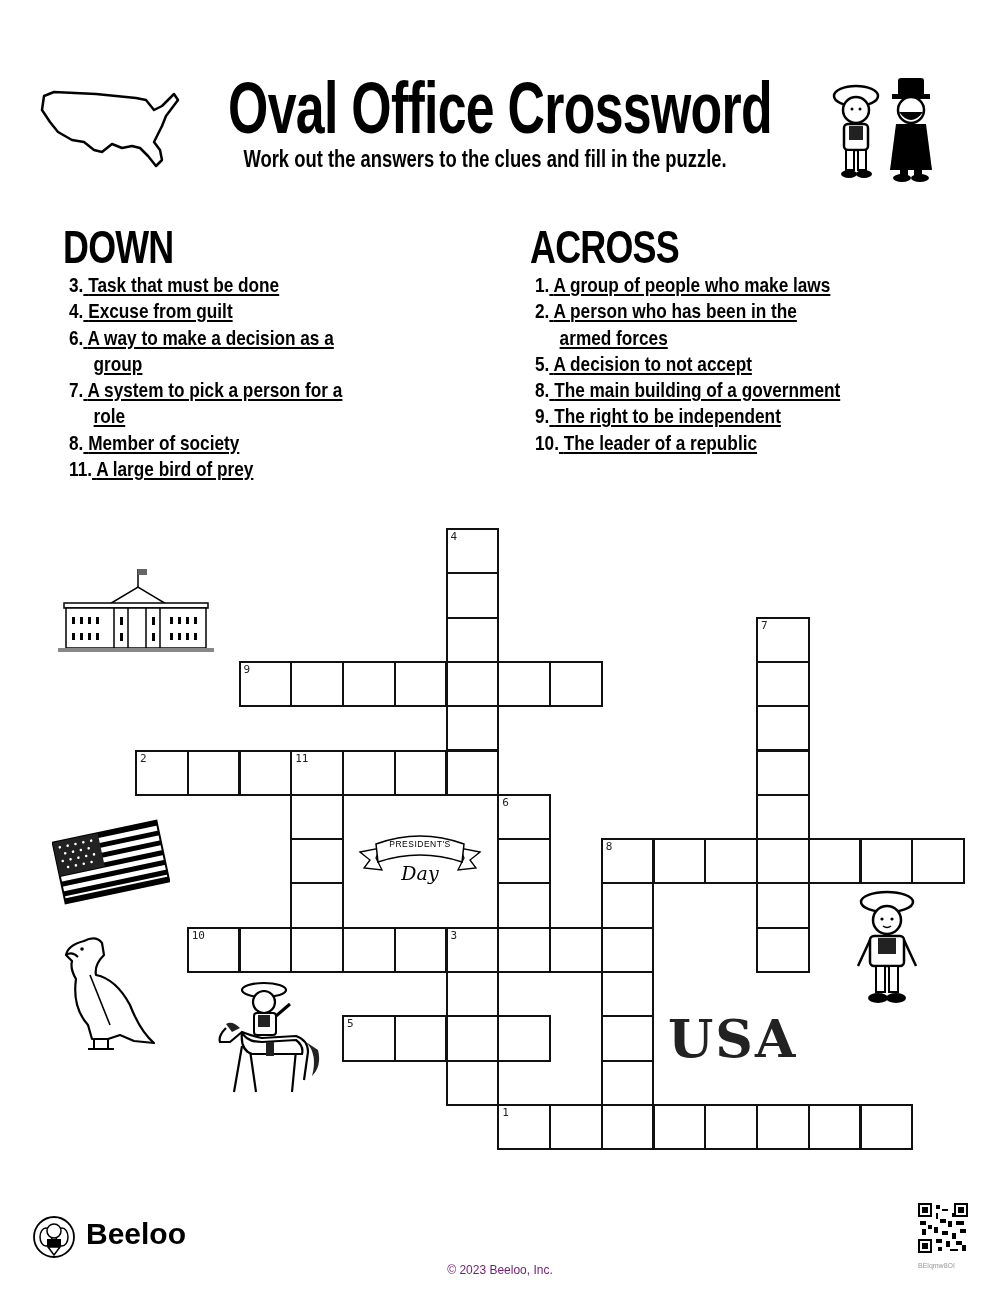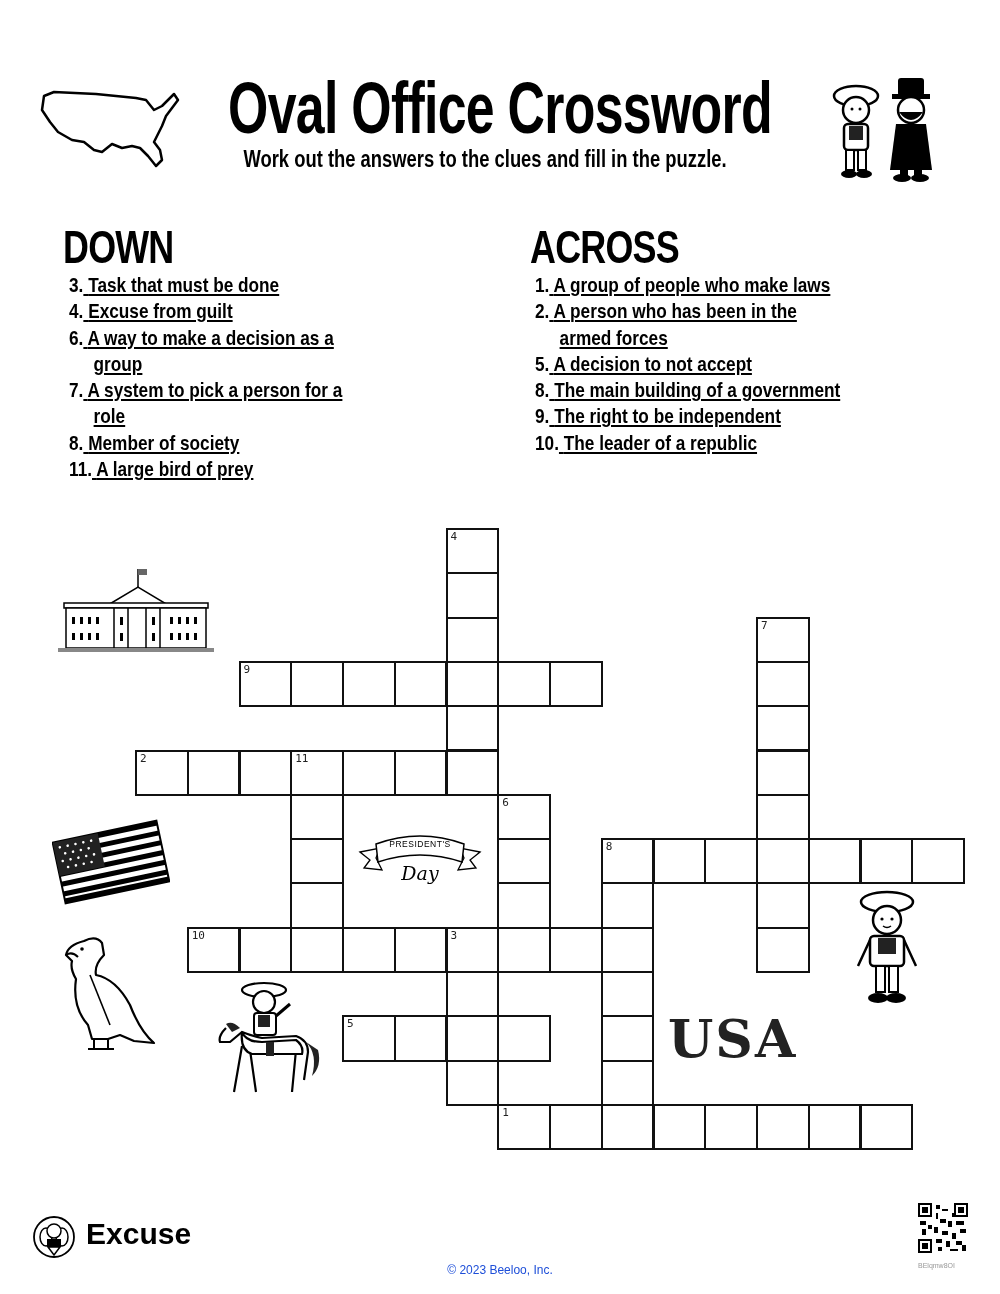--- a/index.html
+++ b/index.html
@@ -27,21 +27,21 @@
   .clue .num { display: inline-block; }
   .clue .cont { display: block; padding-left: 30px; }
   .cell {
     position: absolute; box-sizing: border-box; border: 2px solid #111; background: #fff;
     width: 53.6px; height: 46.3px;
   }
   .cell .n {
     position: absolute; left: 3px; top: 1px; font-family: "DejaVu Sans Mono", monospace; font-size: 11px; line-height: 12px; color: #222;
   }
   .footer-brand { left: 86px; top: 1218px; font-weight: bold; font-size: 30px; line-height: 32px; }
-  .copyright { left: 500px; top: 1263px; transform: translateX(-50%); font-size: 12px; color: #1d4ed8; white-space: nowrap; }
+  .copyright { left: 500px; top: 1263px; transform: translateX(-50%); font-size: 12px; color: #701a75; white-space: nowrap; }
   .qr-code { left: 918px; top: 1262px; font-size: 7px; color: #999; }
   svg { display: block; }
 </style>
 </head>
 <body>
 
 <div class="abs" style="left:36px;top:86px;">
   <svg width="146" height="86" viewBox="0 0 146 86">
     <path d="M8 10 L18 6 L60 8 L100 12 L110 14 L118 24 L126 20 L132 14 L138 8 L142 14 L136 22 L130 30 L126 40 L122 48 L118 56 L124 64 L126 74 L120 80 L112 70 L104 62 L96 60 L86 62 L76 58 L66 66 L58 64 L48 56 L36 54 L22 46 L14 36 L6 24 Z" fill="none" stroke="#000" stroke-width="2.5" stroke-linejoin="round"></path>
   </svg>
@@ -318,21 +318,21 @@
 <div class="abs" style="left:32px;top:1215px;">
   <svg width="44" height="44" viewBox="0 0 44 44">
     <circle cx="22" cy="22" r="20" fill="#fff" stroke="#000" stroke-width="1.8"></circle>
     <ellipse cx="14" cy="22" rx="6" ry="9" fill="#fff" stroke="#000" stroke-width="1.5"></ellipse>
     <ellipse cx="30" cy="22" rx="6" ry="9" fill="#fff" stroke="#000" stroke-width="1.5"></ellipse>
     <circle cx="22" cy="16" r="7" fill="#fff" stroke="#000" stroke-width="1.5"></circle>
     <rect x="15" y="24" width="14" height="8" fill="#000"></rect>
     <path d="M16 32 L22 40 L28 32 Z" fill="#fff" stroke="#000" stroke-width="1.5"></path>
   </svg>
 </div>
-<div class="abs footer-brand">Excuse</div>
+<div class="abs footer-brand">Beeloo</div>
 <div class="abs copyright">© 2023 Beeloo, Inc.</div>
 
 <div class="abs" style="left:918px;top:1203px;">
   <svg width="50" height="50" viewBox="0 0 25 25" shape-rendering="crispEdges">
     <rect width="25" height="25" fill="#fff"></rect>
     <g fill="#000">
       <rect x="0" y="0" width="7" height="7"></rect>
         <rect x="18" y="0" width="7" height="7"></rect>
         <rect x="0" y="18" width="7" height="7"></rect>
     </g>

